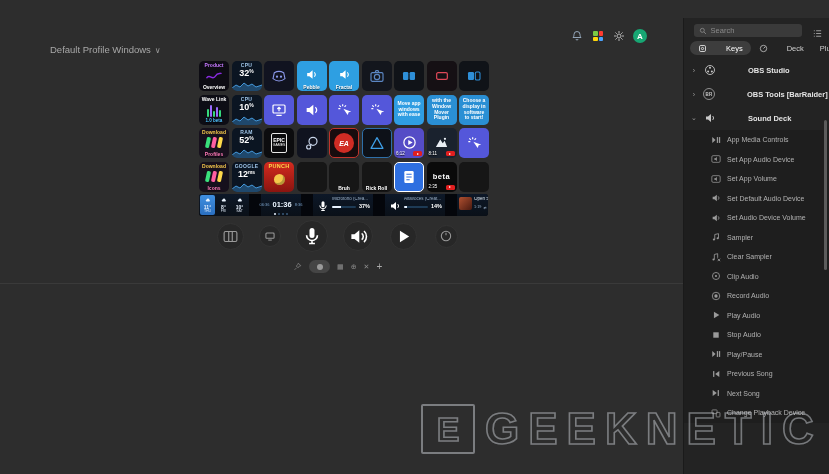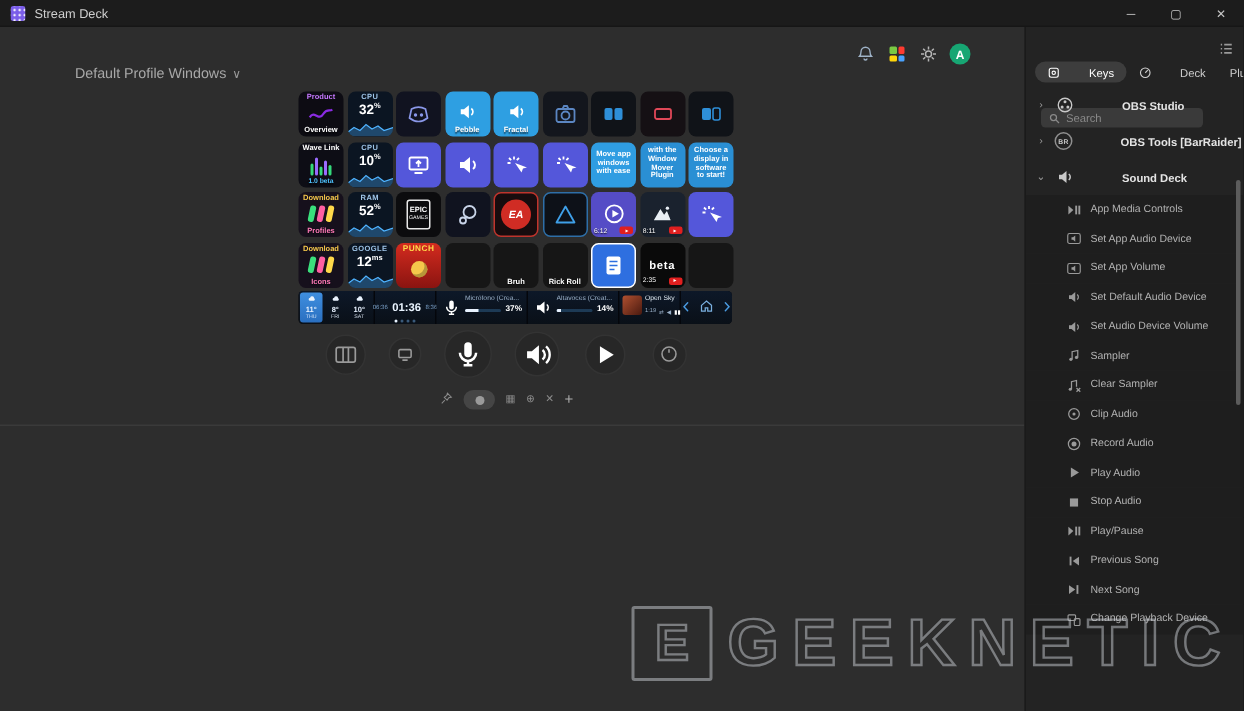--- a/index.html
+++ b/index.html
@@ -43,21 +43,21 @@
   .badge { position:absolute; right:2px; bottom:2px; width:9px; height:5px; background:#e01f1f; border-radius:1.5px; display:flex; align-items:center; justify-content:center; }
   .badge i { display:block; width:0; height:0; border-left:2.5px solid #fff; border-top:1.5px solid transparent; border-bottom:1.5px solid transparent; }
   .ktime { position:absolute; left:2px; bottom:2px; font-size:4.5px; color:#fff; line-height:1; text-shadow:0 1px 1px #000; }
   .ph-violin { background:radial-gradient(circle at 55% 45%, #8a5a33 0%, #5a3a20 45%, #2c1a0e 100%); }
   .ph-bruh { background:radial-gradient(circle at 50% 42%, #d8d8d8 0%, #9a9a9a 55%, #4a4a4a 100%); }
   .ph-rick { background:linear-gradient(180deg, #8a6a4e 0%, #5e4430 60%, #32231a 100%); }
   .ph-landscape { background:linear-gradient(180deg, #a8bccc 0%, #5a7a94 55%, #32465a 100%); }
   .dl-bars { position:absolute; left:0; right:0; top:9px; display:flex; justify-content:center; gap:2px; }
   .dl-bars span { width:4px; height:11px; border-radius:1.5px; transform:rotate(12deg); }
   
-  .strip { position:absolute; left:199px; top:194px; width:289px; height:22px; background:#04060b; border-radius:3px; display:flex; gap:1px; overflow:hidden; }
+  .strip { position:absolute; left:199px; top:194px; width:289px; height:22px; background:#04060b; border-radius:3px; display:flex; gap:12px; overflow:hidden; }
   .panel { height:22px; background:linear-gradient(180deg,#0d1828 0%, #0a1018 100%); position:relative; flex:none; }
   .wday { position:absolute; top:1px; bottom:1px; width:15px; border-radius:2px; display:flex; flex-direction:column; align-items:center; justify-content:center; color:#e8f2ff; }
   .wday .wi { font-size:6px; line-height:1; }
   .wday .wt { font-size:5px; font-weight:bold; line-height:1.2; }
   .wday .wd { font-size:3.5px; line-height:1; opacity:.85; }
   .clk-main { font-size:7.5px; font-weight:bold; color:#eaf4ff; line-height:1; }
   .clk-sub { font-size:4px; color:#7aa0c8; line-height:1; }
   .meter-label { font-size:4.5px; color:#9ab0c8; white-space:nowrap; overflow:hidden; line-height:1; }
   .meter-val { font-size:5.5px; color:#fff; font-weight:bold; line-height:1; }
   .meter-bar { height:2px; background:#1d3a55; border-radius:1px; overflow:hidden; }
@@ -68,21 +68,21 @@
   .pagebar { position:absolute; left:293px; top:259px; height:15px; display:flex; align-items:center; gap:7px; }
   .page-pill { width:21px; height:13px; border-radius:7px; background:#454545; display:flex; align-items:center; justify-content:center; }
   .page-pill i { width:6px; height:6px; border-radius:50%; background:#9a9a9a; }
   .page-glyph { font-size:7px; color:#8a8a8a; line-height:1; }
   .page-add { font-size:10px; color:#aaa; line-height:1; }
   
   .divider { position:absolute; left:0; top:283px; width:683px; height:1px; background:#3a3a3a; }
   .empty-text { position:absolute; left:0; top:375px; width:683px; text-align:center; font-size:9.5px; color:#9a9a9a; font-weight:bold; }
   
   .sidebar { position:absolute; left:683px; top:18px; width:146px; height:456px; background:#232323; border-left:1px solid #1a1a1a; }
-  .search { position:absolute; left:10px; top:6px; width:108px; height:13px; background:#3a3a3a; border-radius:3px; display:flex; align-items:center; padding:0 4px; gap:3px;margin-top:48px; }
+  .search { position:absolute; left:10px; top:6px; width:108px; height:13px; background:#3a3a3a; border-radius:3px; display:flex; align-items:center; padding:0 4px; gap:3px; }
   .search input { background:transparent; border:none; outline:none; color:#ddd; font-size:7.5px; width:100%; font-family:inherit; }
   .search input::placeholder { color:#8a8a8a; }
   .viewlist-btn { position:absolute; right:5px; top:7px; width:12px; height:12px; color:#9a9a9a; }
   .tabs { position:absolute; left:6px; top:23px; width:134px; display:flex; align-items:center; justify-content:space-between; }
   .tab { display:flex; align-items:center; gap:19px; font-size:7.5px; color:#cfcfcf; padding:2.5px 8px; border-radius:9px; }
   .tab.active { background:#3d3d3d; color:#fff; }
   .list { position:absolute; left:0; top:40px; width:146px; }
   .grow { height:24px; display:flex; align-items:center; padding-left:6px; gap:5px; }
   .grow .gchev { width:8px; text-align:center; color:#9a9a9a; font-size:7px; }
   .gicon { width:13px; height:13px; display:flex; align-items:center; justify-content:center; color:#c8c8c8; }
@@ -97,29 +97,20 @@
   .wm-box { width:54px; height:50px; border:2.5px solid #c8ccd2; border-radius:2px; display:flex; align-items:center; justify-content:center; }
   .wm-letter, .wm-text { font-weight:bold; color:transparent; -webkit-text-stroke:1.6px #c8ccd2; }
   .wm-letter { font-size:34px; }
   .wm-text { font-size:44px; letter-spacing:9px; white-space:nowrap; }
 </style>
 </head>
 <body>
 
 <div id="app">
 
-  <div class="titlebar">
-    <div class="app-icon"></div>
-    <div class="titlebar-title">Stream Deck</div>
-    <div class="win-controls">
-      <div class="win-btn">─</div>
-      <div class="win-btn">▢</div>
-      <div class="win-btn">✕</div>
-    </div>
-  </div>
 
   <div class="hdr-profile">
     <span>Default Profile Windows</span><span class="chev">∨</span>
   </div>
   <div class="hdr-icons" id="hdrIcons">
       <div class="hdr-ic">
         <svg width="12" height="12" viewBox="0 0 24 24" style="color:#9fb3c8">
           <path d="M12 3a6 6 0 0 1 6 6c0 4 1.5 5.5 2 6H4c.5-.5 2-2 2-6a6 6 0 0 1 6-6zM10 18a2 2 0 0 0 4 0" fill="none" stroke="currentColor" stroke-width="1.8"></path>
         </svg>
       </div>

